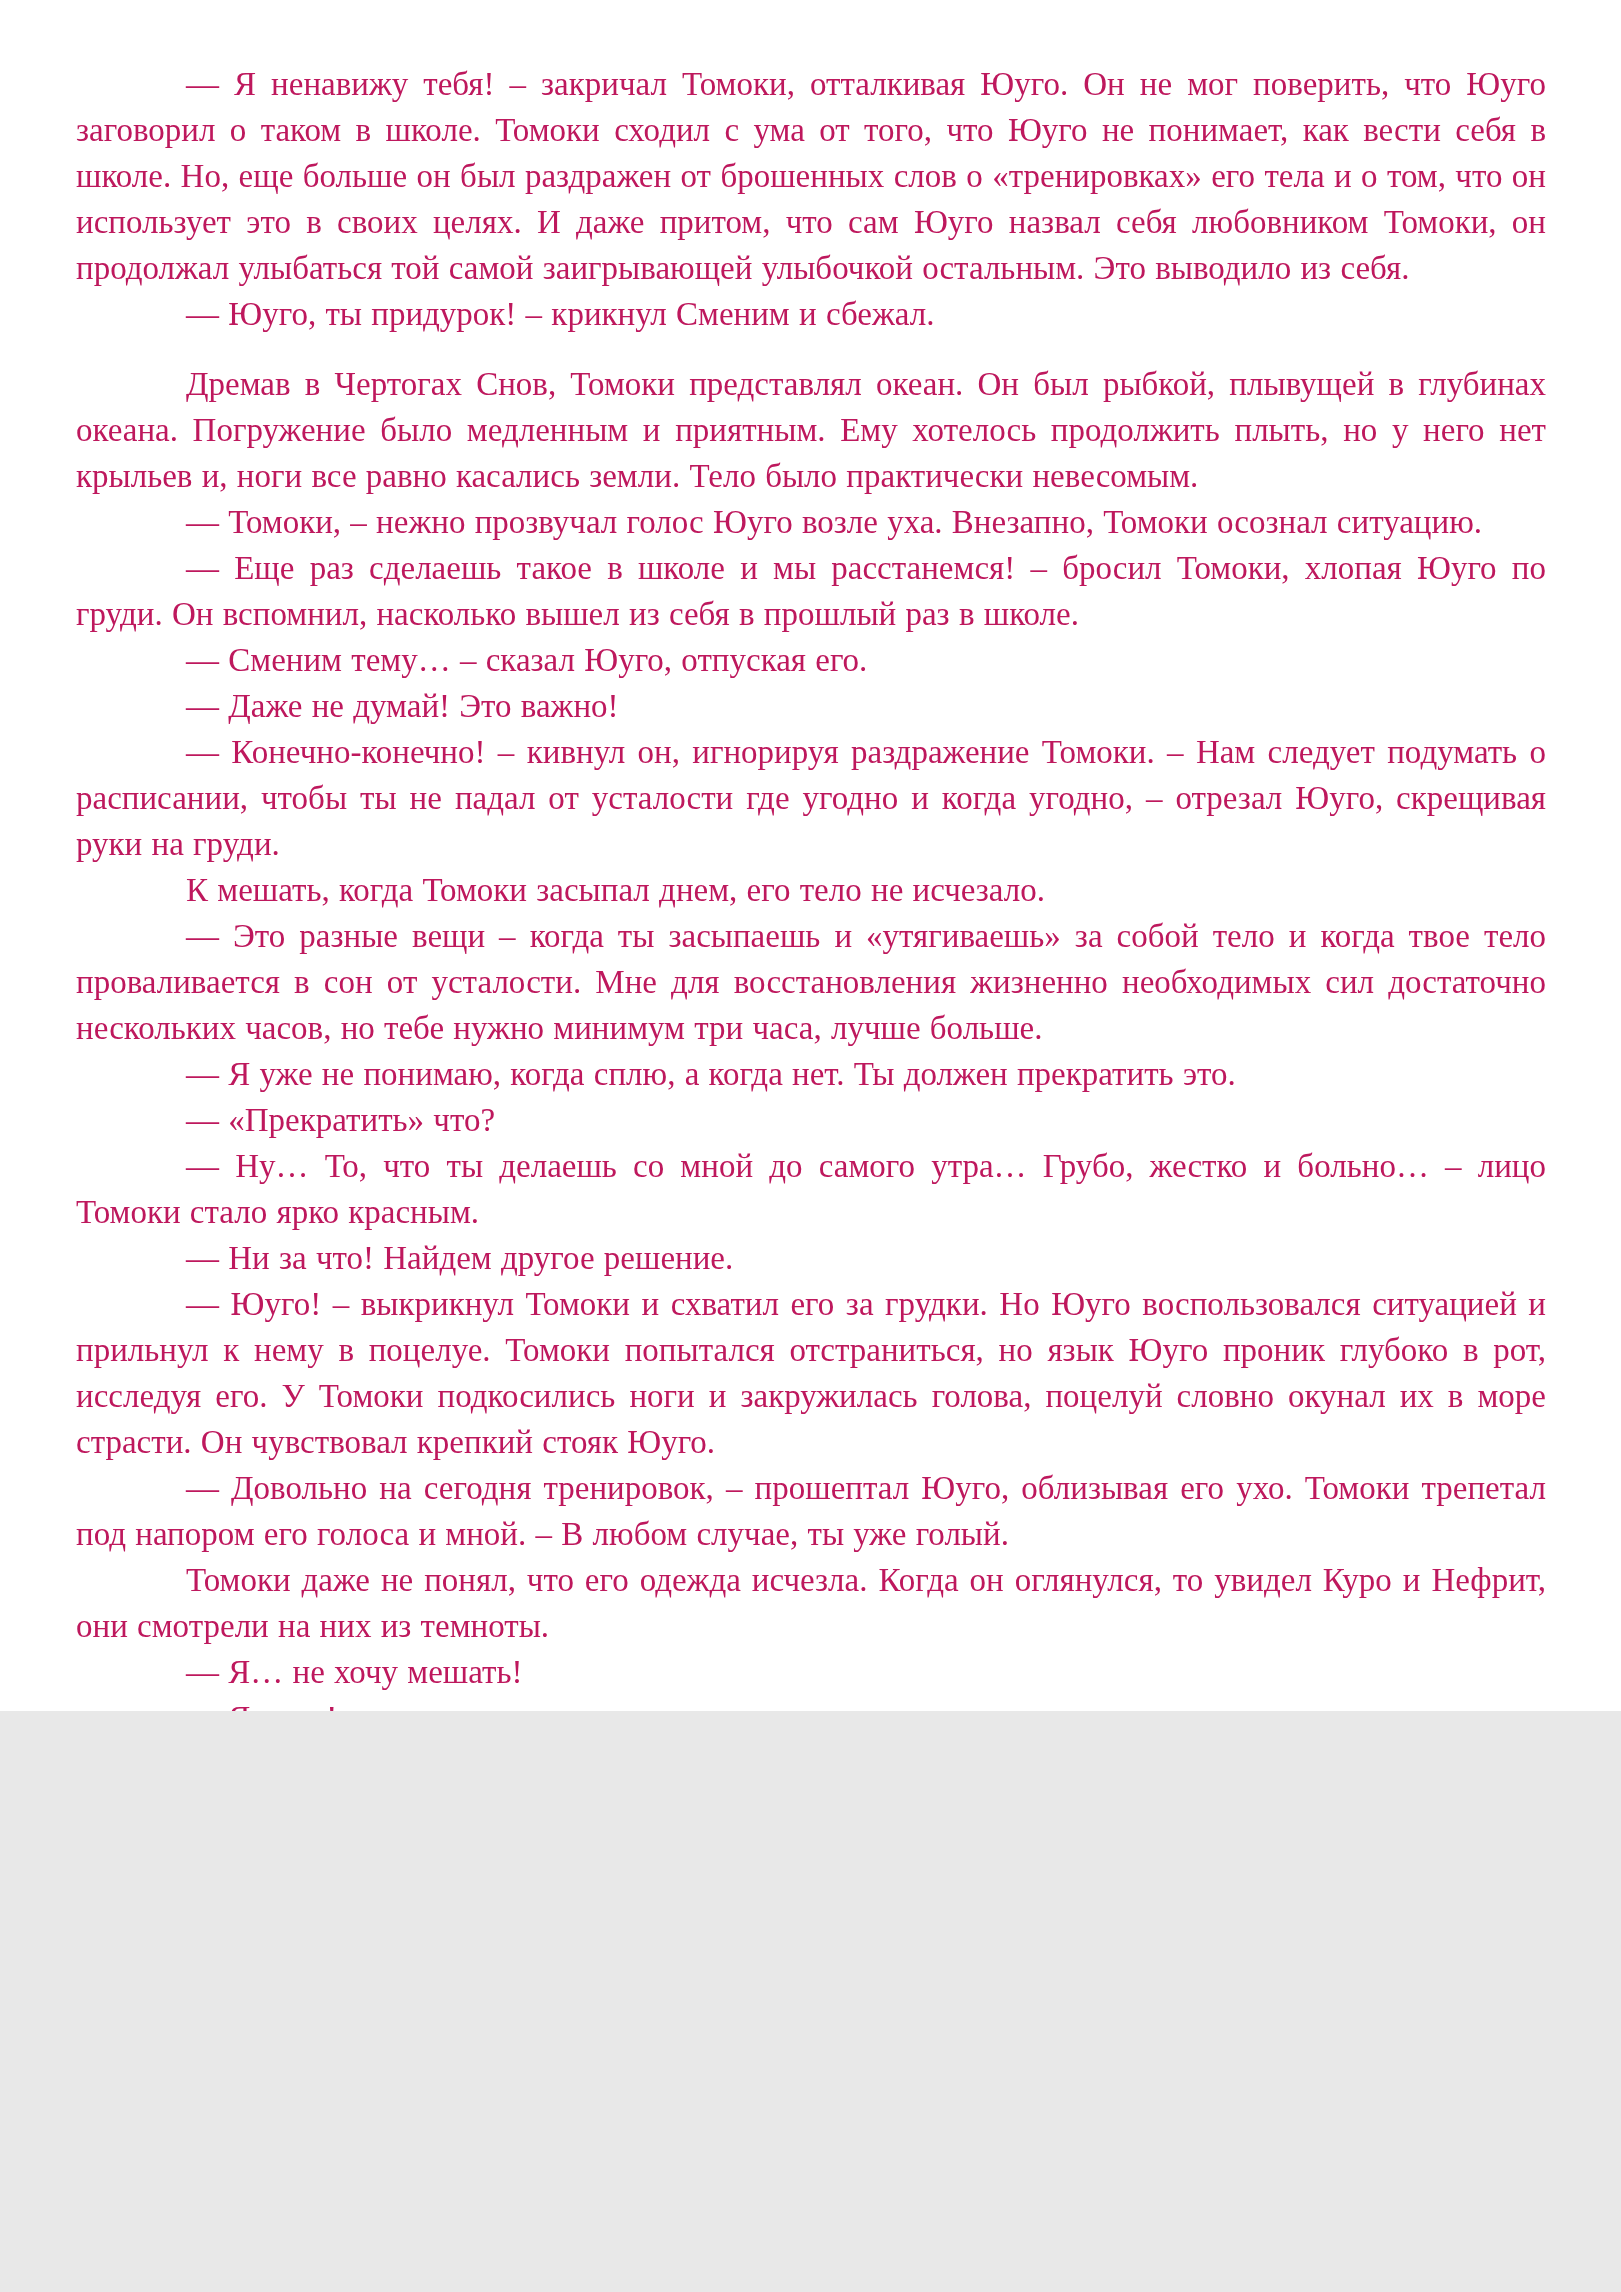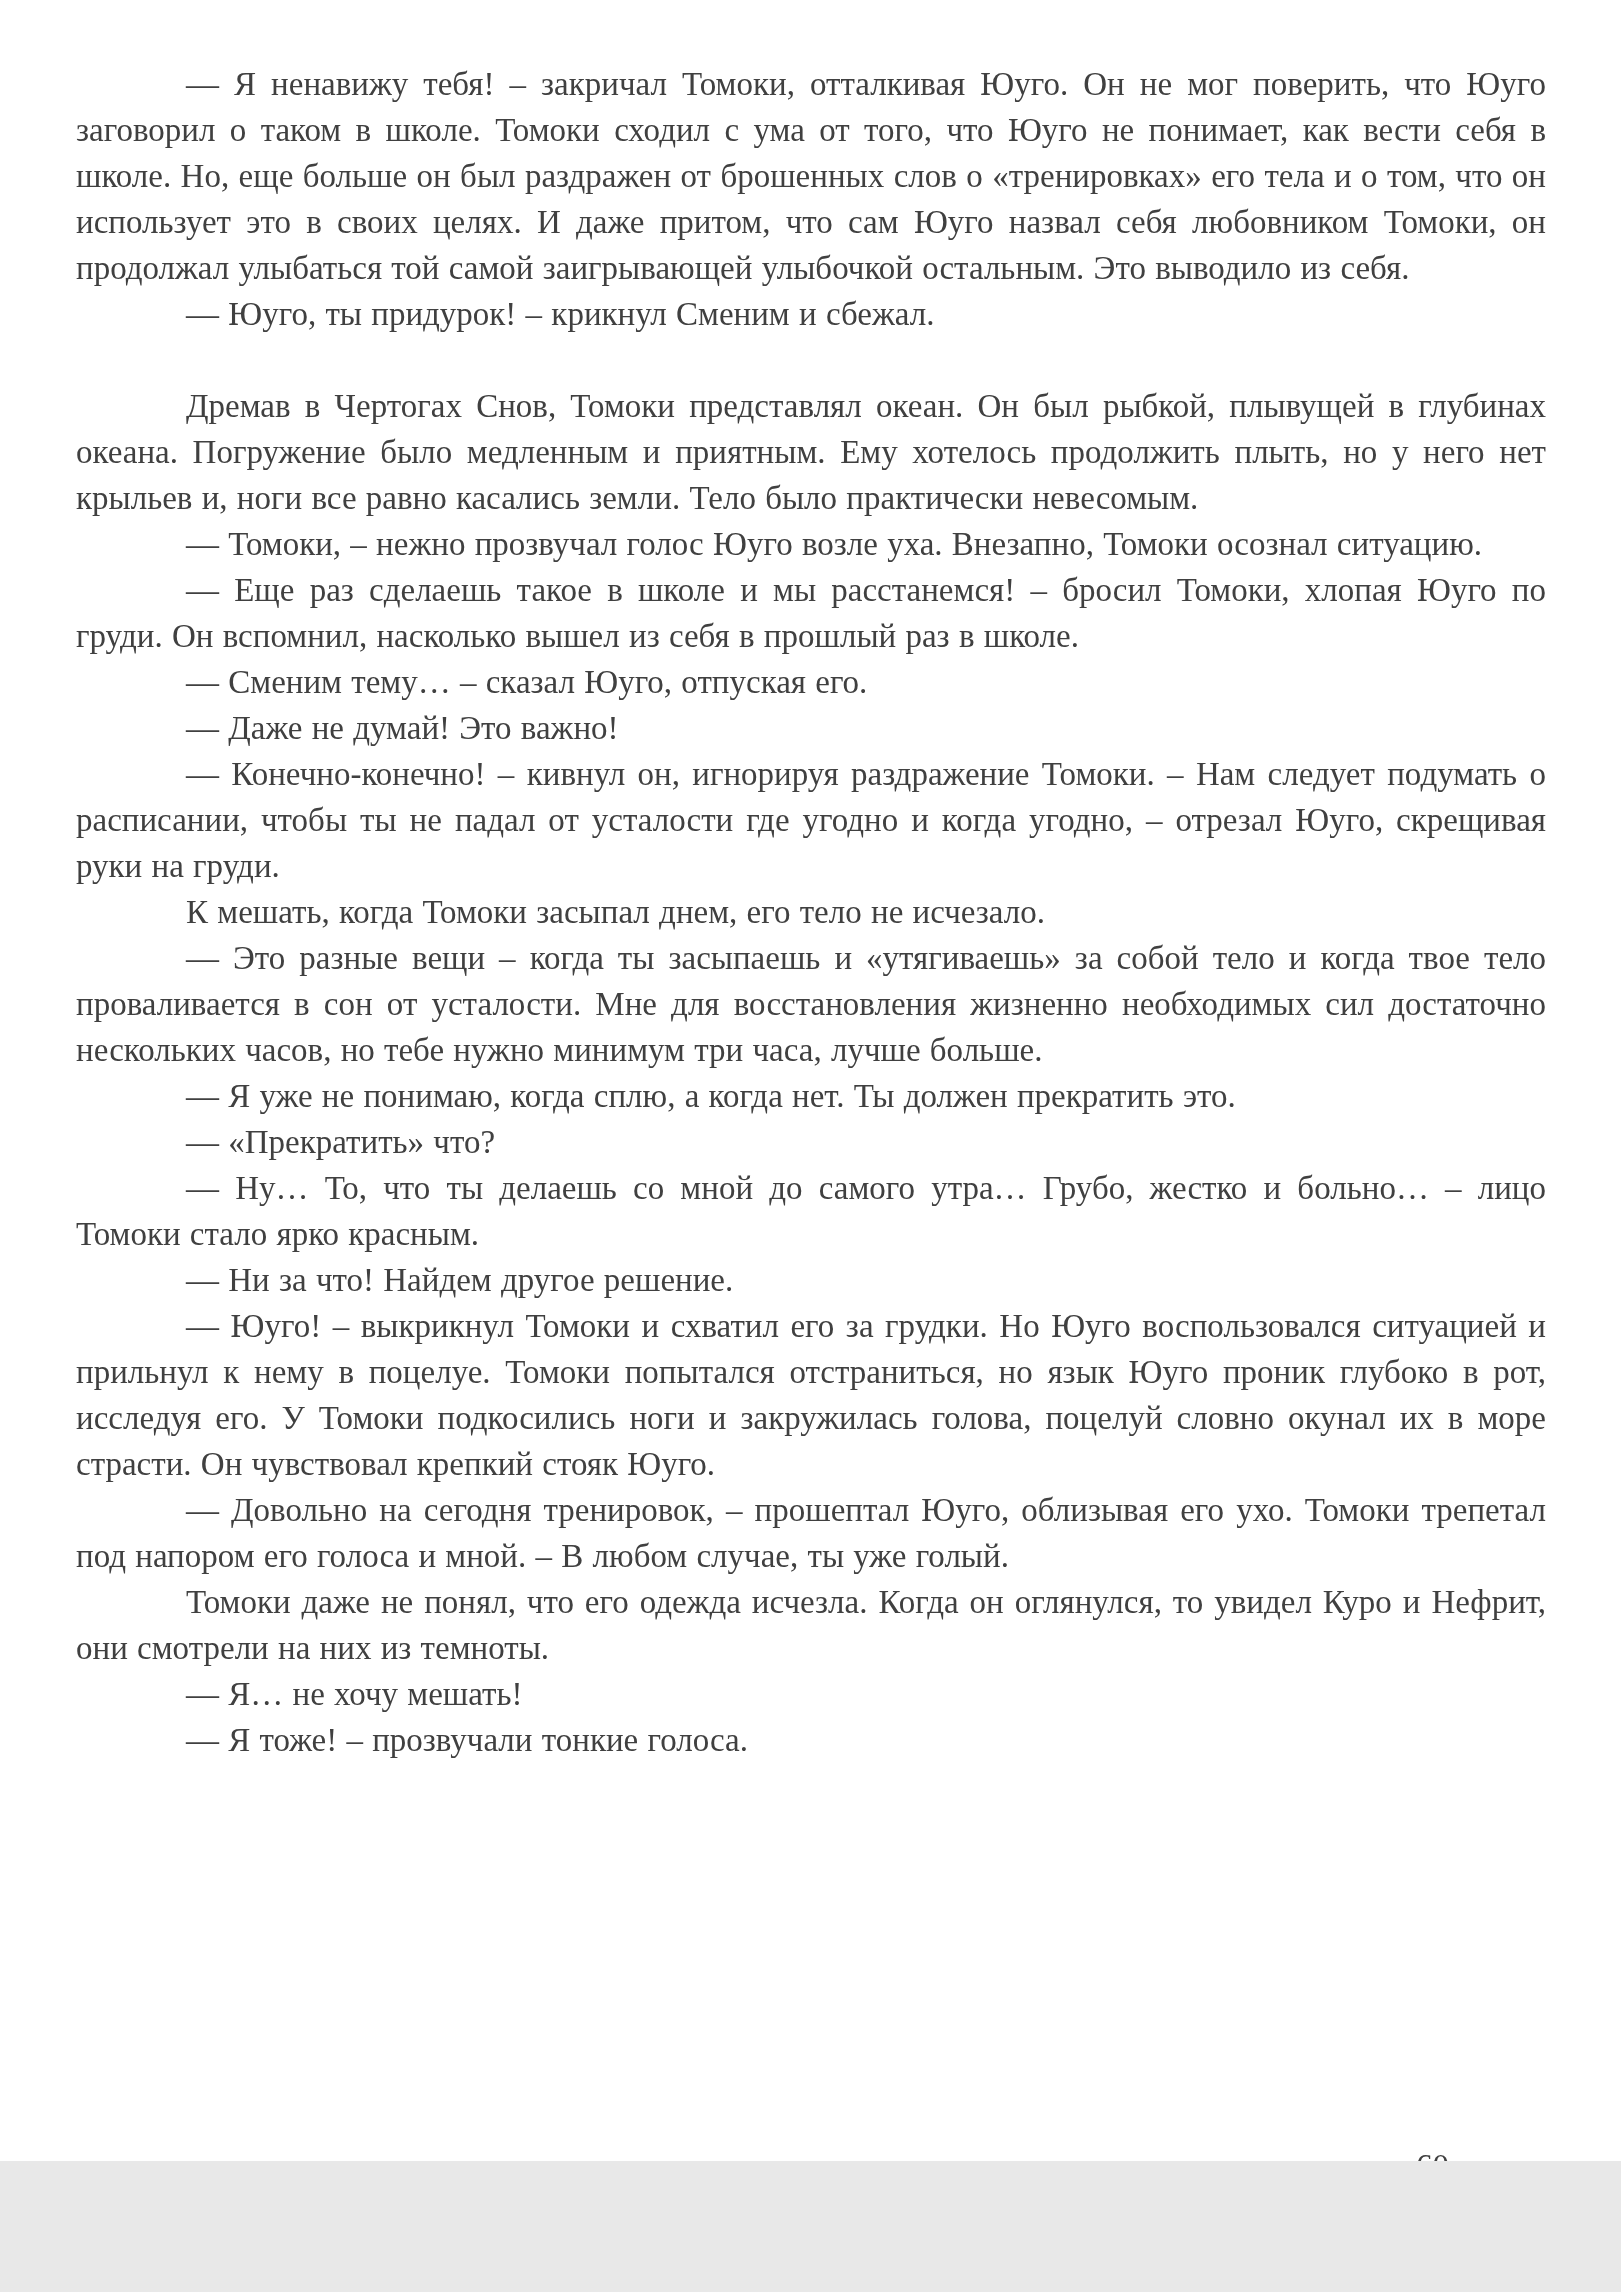--- a/index.html
+++ b/index.html
@@ -3,42 +3,42 @@
 <meta charset="utf-8">
 <style>
   html, body {
     margin: 0;
     padding: 0;
     background: #e8e8e8;
   }
   .page {
     position: relative;
     width: 1621px;
-    height: 2161px;
+    height: 1711px;
     background: #ffffff;
     overflow: hidden;
     font-family: "Liberation Serif", "DejaVu Serif", serif;
-    color: #404040;
+    color: #be185d;
   }
   .page-text {
     position: absolute;
     left: 76px;
     top: 61px;
     width: 1470px;
   }
   .para {
     margin: 0;
     font-size: 33px;
     line-height: 46px;
     text-align: justify;
     text-indent: 110px;
     word-spacing: 1px;
   }
   .para.gap {
-    margin-top: 46px;
+    margin-top: 24px;
   }
   .page-number {
     position: absolute;
     left: 1416px;
     top: 2143px;
     font-size: 33px;
     line-height: 46px;
   }
 </style>
 </head>

